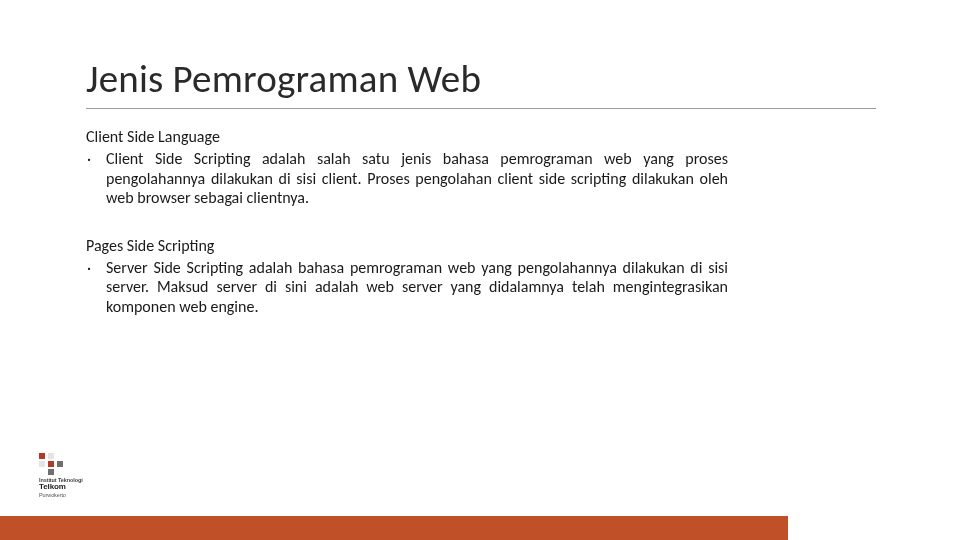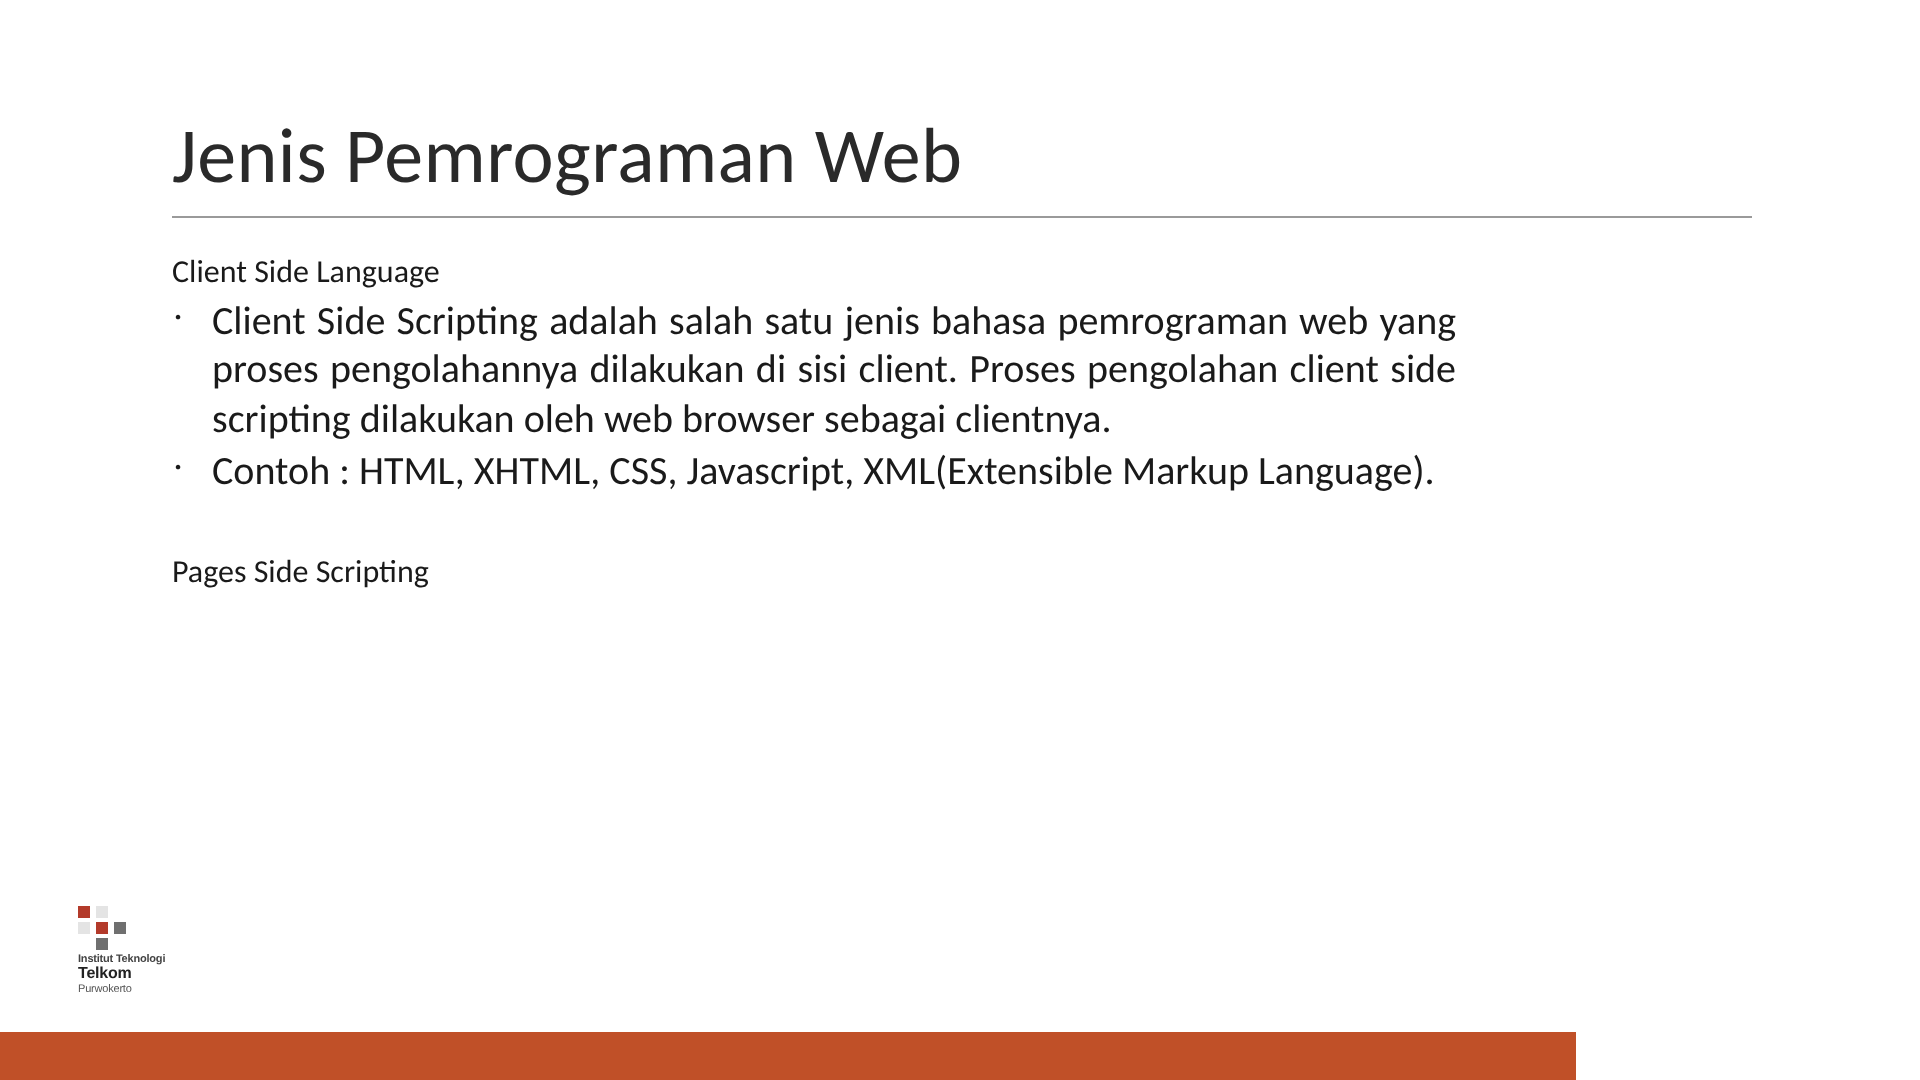--- a/index.html
+++ b/index.html
@@ -41,21 +41,21 @@
     margin: 0 0 3px 0;
   }
   .bullet-list {
     list-style: none;
     padding: 0 0 0 14px;
     margin: 0 0 28px 0;
   }
   .bullet-list li {
     position: relative;
     padding-left: 6px;
-    font-size: 20px;
+    font-size: 16px;
     line-height: 1.22;
     color: #1a1a1a;
     text-align: justify;
     margin-bottom: 2px;
   }
   .bullet-list li::before {
     content: "·";
     position: absolute;
     left: -13px;
     top: 0;
@@ -107,27 +107,27 @@
 
 <div class="slide">
 
   <h1 class="title">Jenis Pemrograman Web</h1>
   <div class="title-underline"></div>
 
   <div>
     <div class="section-heading">Client Side Language</div>
     <ul class="bullet-list">
       <li>Client Side Scripting adalah salah satu jenis bahasa pemrograman web yang proses pengolahannya dilakukan di sisi client. Proses pengolahan client side scripting dilakukan oleh web browser sebagai clientnya.</li>
-      <li>Contoh : HTML, XHTML, CSS, Javascript, XML(Extensible Markup Language).</li>
     </ul>
   </div>
 
   <div>
     <div class="section-heading">Pages Side Scripting</div>
     <ul class="bullet-list">
+      <li>Server Side Scripting adalah bahasa pemrograman web yang pengolahannya dilakukan di sisi server. Maksud server di sini adalah web server yang didalamnya telah mengintegrasikan komponen web engine.</li>
     </ul>
   </div>
 
   <div class="logo">
     <svg class="logo-mark" width="24" height="22" viewBox="0 0 24 22">
       <rect x="0" y="0" width="6" height="6" fill="#b33a2a"></rect>
       <rect x="9" y="0" width="6" height="6" fill="#e4e4e4"></rect>
       <rect x="0" y="8" width="6" height="6" fill="#e4e4e4"></rect>
       <rect x="9" y="8" width="6" height="6" fill="#b33a2a"></rect>
       <rect x="18" y="8" width="6" height="6" fill="#6f6f6f"></rect>

